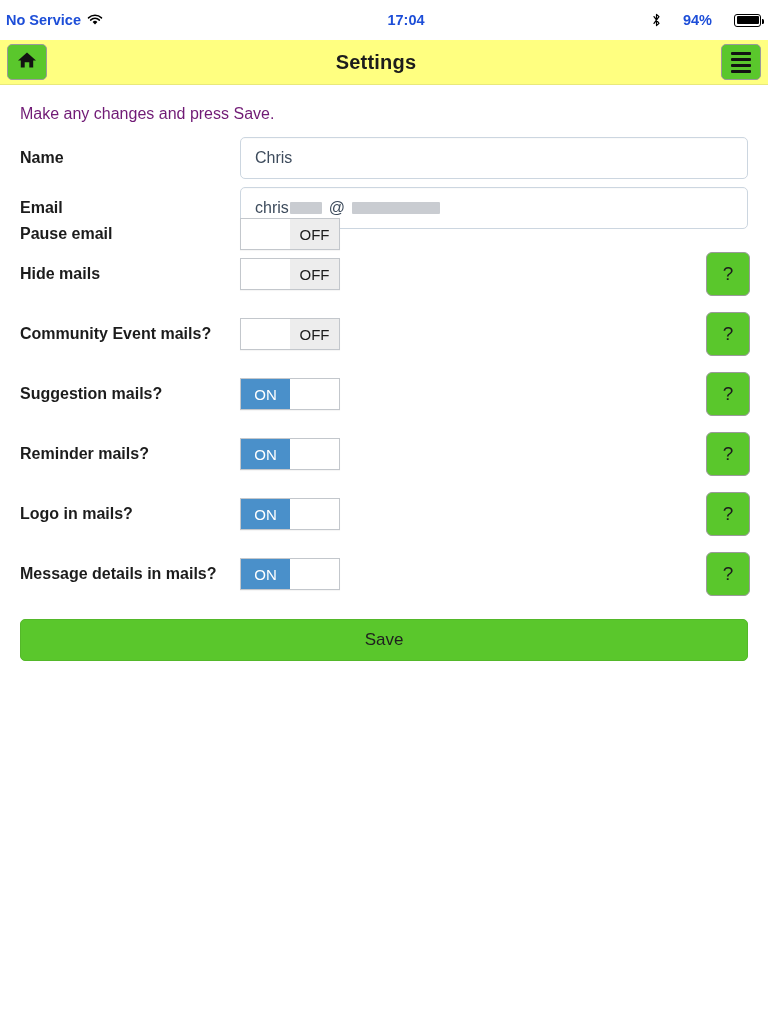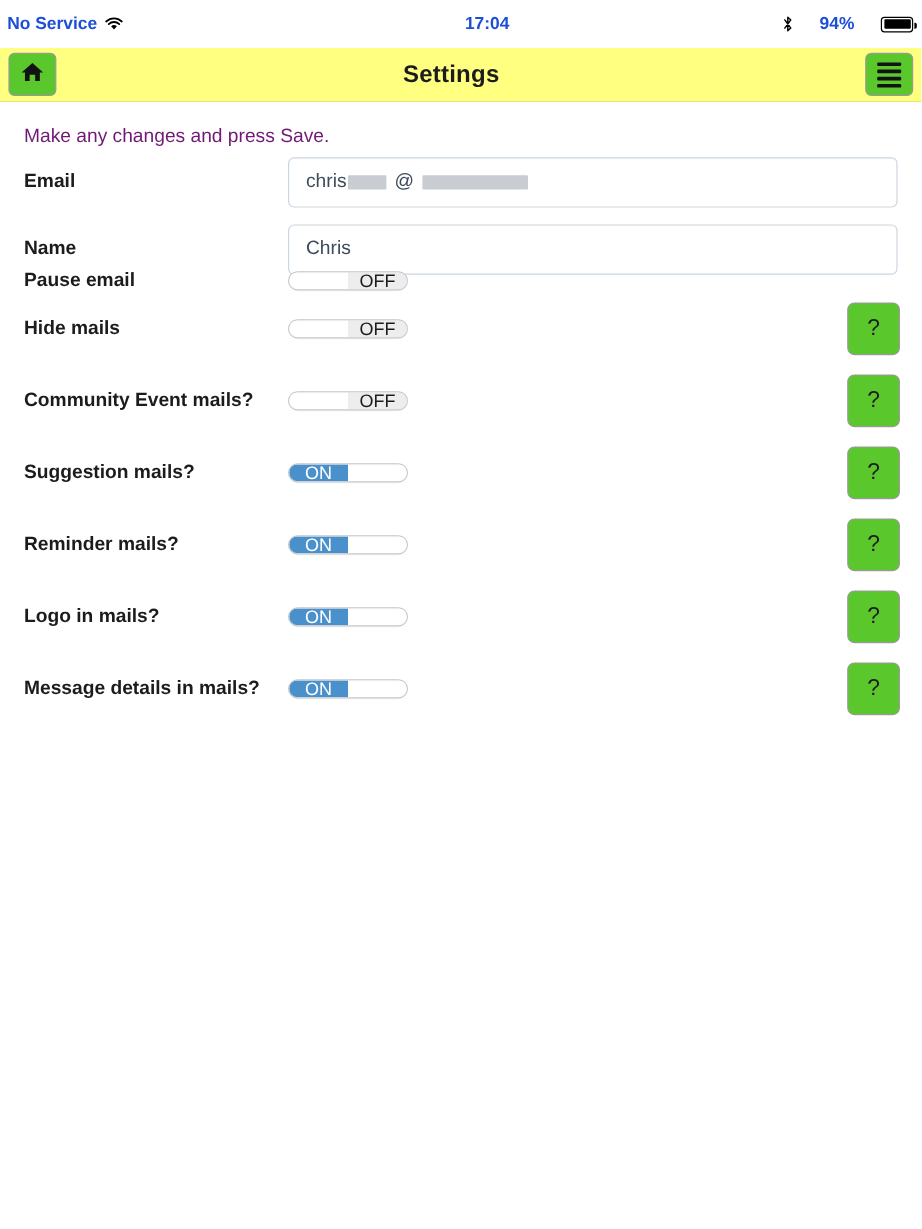--- a/index.html
+++ b/index.html
@@ -102,23 +102,23 @@
     vertical-align:middle;
     margin:0 1px;
   }
   .redact.s1 { width:32px; }
   .redact.s2 { width:88px; }
   .email-val { display:flex; align-items:center; gap:0; }
   .email-val .at { margin:0 6px; }
 
   
   .toggle {
-    width:100px; height:16px;
+    width:100px; height:32px;
     border:1px solid #c3c7cc;
-    border-radius:10px;
+    border-radius:0;
     display:flex; overflow:hidden;
     background:#fff; cursor:pointer;
     box-shadow:0 1px 1px rgba(0,0,0,.04);
     flex:0 0 100px;
   }
   .toggle .half {
     width:50px; display:flex; align-items:center; justify-content:center;
     font-size:15px;
   }
   .toggle.off .left  { background:#ffffff; }
@@ -191,40 +191,40 @@
         <i></i>
         <i></i>
         <i></i>
     </span>
   </div>
 </div>
 
 <div class="content">
 
   <div class="intro">Make any changes and press Save.</div>
+
+  <div class="row textrow field-row">
+    <div class="label">Name</div>
+    <div class="txtinput">
+      <span>Chris</span>
+    </div>
+  </div>
 
   <div class="row textrow field-row email">
     <div class="label">Email</div>
     <div class="txtinput">
       <span class="email-val">
         <span>chris</span>
           <span class="redact s1"></span>
           <span class="at">@</span>
           <span class="redact s2"></span>
       </span>
     </div>
   </div>
 
-  <div class="row textrow field-row">
-    <div class="label">Name</div>
-    <div class="txtinput">
-      <span>Chris</span>
-    </div>
-  </div>
-
   <div id="toggle-list">
       <div class="row togglerow" style="position: absolute; left: 0px; right: 0px; top: 214px; height: 40px;">
         <div class="label">Pause email</div>
         <div class="toggle off">
           <div class="half left"></div>
           <div class="half right">OFF</div>
         </div>
       </div>
       <div class="row togglerow" style="position: absolute; left: 0px; right: 0px; top: 254px; height: 40px;">
         <div class="label">Hide mails</div>
@@ -269,13 +269,16 @@
       <div class="row togglerow" style="position: absolute; left: 0px; right: 0px; top: 554px; height: 40px;">
         <div class="label">Message details in mails?</div>
         <div class="toggle on">
           <div class="half left">ON</div>
           <div class="half right"></div>
         </div>
         <div class="helpbtn" style="top: -2px;">?</div>
       </div>
     </div>
 
+  <div class="savewrap" style="position: absolute; left: 0px; right: 0px; top: 619px; margin-top: 0px;">
+    <div class="savebtn">Save</div>
+  </div>
 </div>
 
 </body></html>

